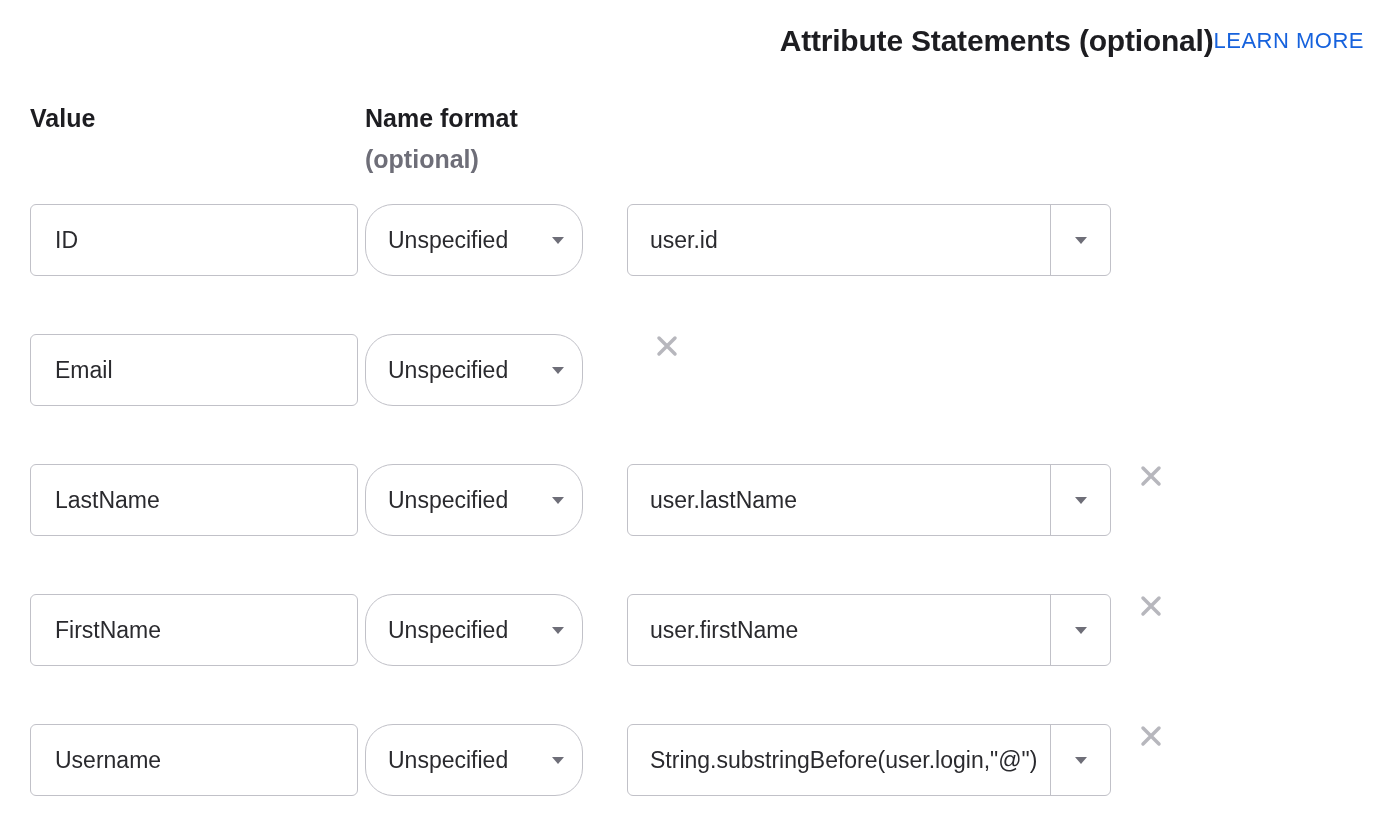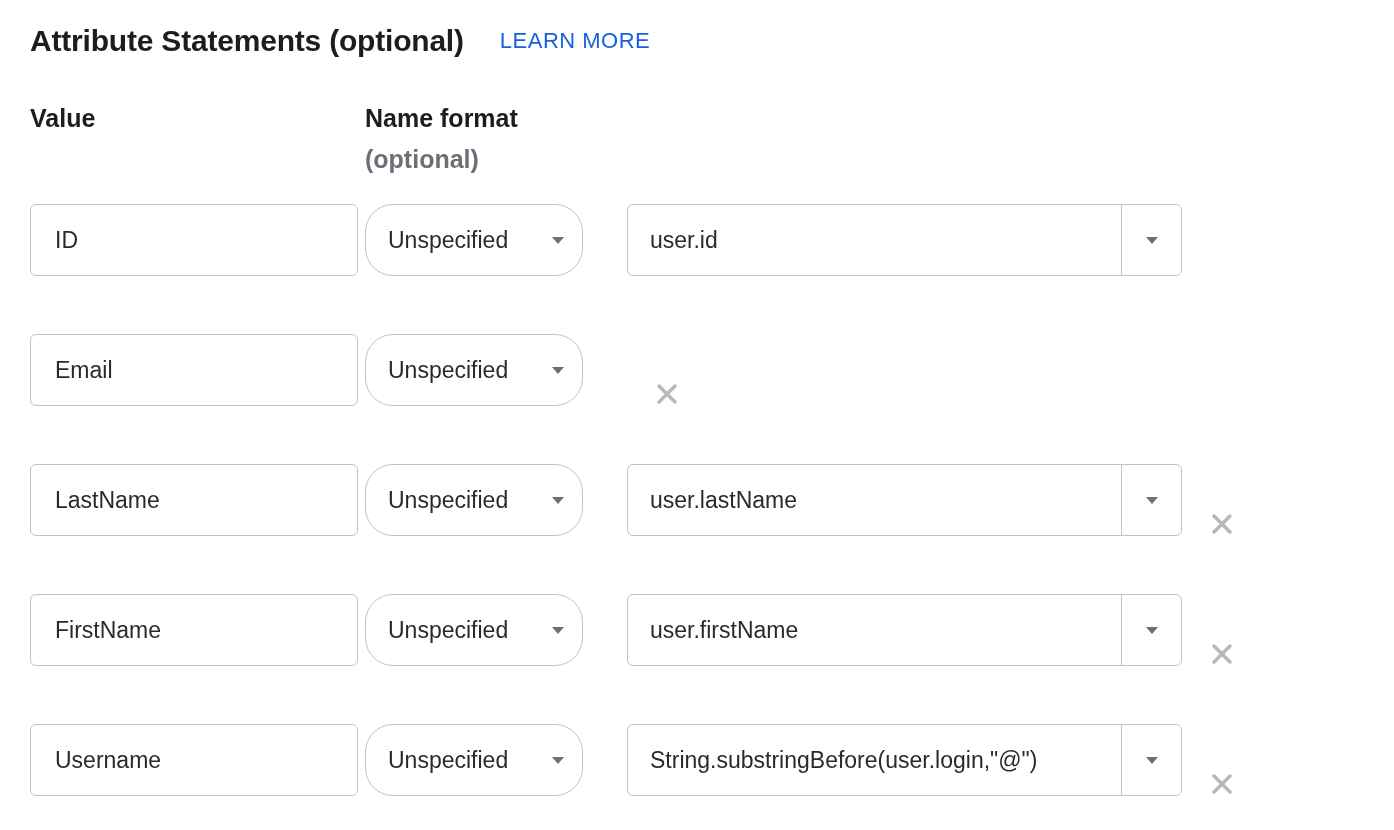--- a/index.html
+++ b/index.html
@@ -5,24 +5,23 @@
   * { box-sizing: border-box; }
   body {
     margin: 0;
     padding: 24px 30px;
     font-family: -apple-system, BlinkMacSystemFont, "Segoe UI", Helvetica, Arial, sans-serif;
     background: #ffffff;
     color: #1d1d21;
   }
   .header-row {
     display: flex;
-    justify-content: flex-start;
+    justify-content: flex-end;
     align-items: center;
     margin-bottom: 46px;
-    gap: 36px;
   }
   .section-title {
     font-size: 30px;
     font-weight: 700;
     letter-spacing: -0.2px;
     color: #1d1d21;
   }
   .learn-more {
     font-size: 22px;
     font-weight: 500;
@@ -43,21 +42,21 @@
     color: #1d1d21;
   }
   .col-sublabel {
     font-size: 25px;
     font-weight: 700;
     color: #6e6e78;
     margin-top: 12px;
   }
   .row {
     display: flex;
-    align-items: flex-end;
+    align-items: flex-start;
     margin-bottom: 58px;
   }
   .row:last-child { margin-bottom: 0; }
 
   .field {
     height: 72px;
     border: 1px solid #c1c1c8;
     border-radius: 6px;
     background: #ffffff;
     display: flex;
@@ -83,21 +82,21 @@
     margin-left: 7px;
     margin-right: 44px;
     position: relative;
     border-radius: 28px;
   }
   .format-select .sel-text {
     flex: 1;
     padding: 0 22px;
   }
   .value-select {
-    width: 555px;
+    width: 484px;
     position: relative;
   }
   .value-select .sel-text {
     flex: 1;
     padding: 0 22px;
     white-space: nowrap;
     overflow: hidden;
   }
   .caret-box {
     width: 60px;

